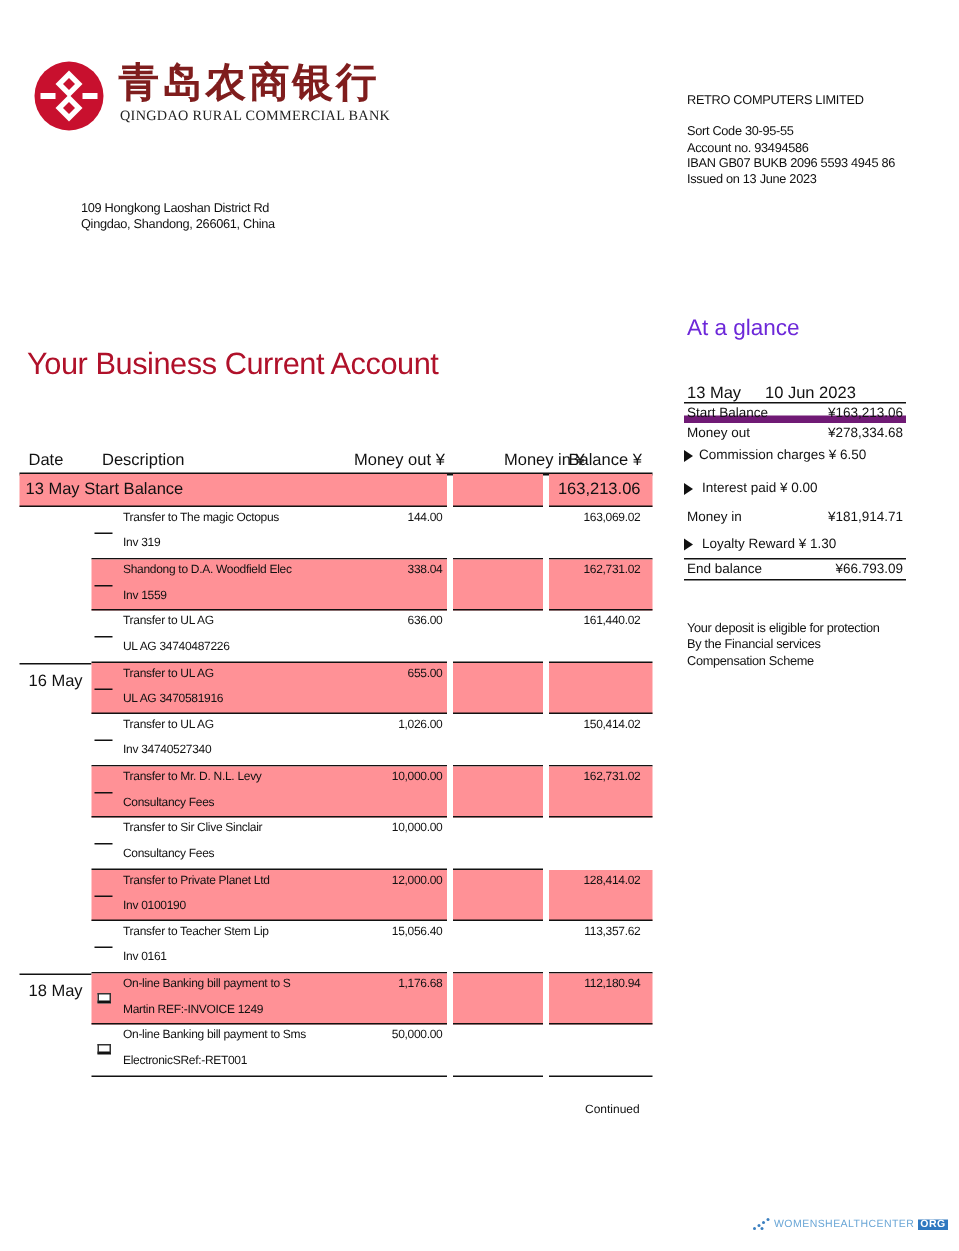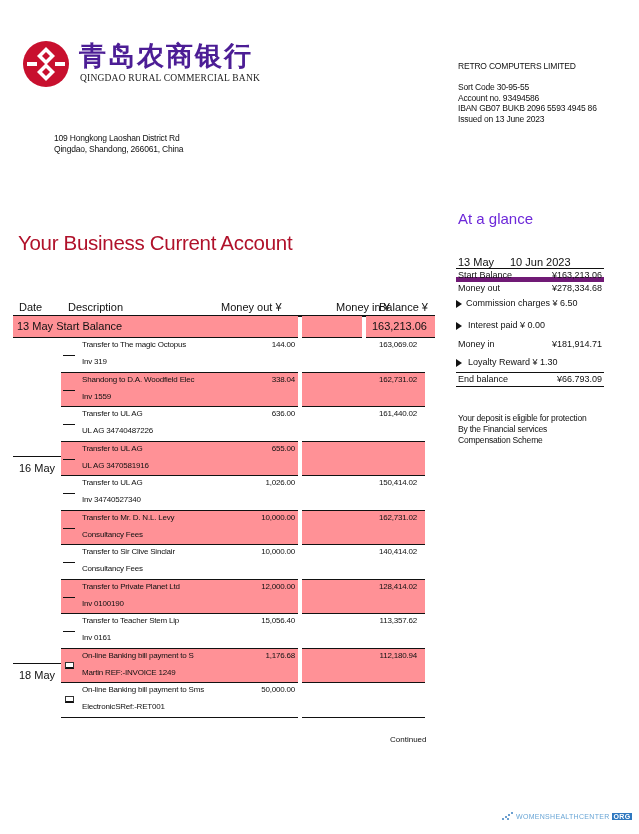--- a/index.html
+++ b/index.html
@@ -1,21 +1,21 @@
 <!DOCTYPE html>
 <html><head>
   <meta charset="utf-8">
   <style>
     * { box-sizing: border-box; margin: 0; padding: 0; }
     html, body { width: 639px; height: 834px; background: #ffffff; overflow: hidden; }
     body { position: relative; font-family: "Liberation Sans", sans-serif; color: #111; }
 
     .logo { position: absolute; left: 22px; top: 38px; width: 265px; height: 52px; }
     .logo-mark { position: absolute; left: 0; top: 2px; width: 48px; height: 48px; }
-    .logo-cn { position: absolute; left: 57px; top: 3px; font-family: "DejaVu Sans", sans-serif; font-size: 27px; font-weight: bold; letter-spacing: 2px; color: #4c1d95; line-height: 30px; text-align: right; }
+    .logo-cn { position: absolute; left: 57px; top: 3px; font-family: "DejaVu Sans", sans-serif; font-size: 27px; font-weight: bold; letter-spacing: 2px; color: #7f1d1d; line-height: 30px; text-align: right; }
     .logo-en { position: absolute; left: 58px; top: 35px; font-family: "Liberation Serif", serif; font-size: 9.5px; letter-spacing: 0.2px; color: #222; white-space: nowrap; }
 
     .company { position: absolute; left: 458px; top: 61px; font-size: 8.5px; line-height: 10px; letter-spacing: -0.2px; }
     .acct-info { position: absolute; left: 458px; top: 82px; font-size: 8.5px; line-height: 10.5px; letter-spacing: -0.2px; }
     .acct-info div { white-space: nowrap; }
 
     .address { position: absolute; left: 54px; top: 133px; font-size: 8.5px; line-height: 11px; letter-spacing: -0.2px; }
 
     .title { position: absolute; left: 18px; top: 231px; font-size: 20.5px; color: #b0112a; letter-spacing: -0.3px; white-space: nowrap; }
     .glance-title { position: absolute; left: 458px; top: 210px; font-size: 15px; color: #6d28d9; }
@@ -34,23 +34,23 @@
 
     
     .tbl { position: absolute; left: 13px; top: 300px; width: 422px; }
     .thead { position: relative; height: 16px; font-size: 11px; }
     .thead span { position: absolute; top: 1px; white-space: nowrap; }
     .trow { position: relative; height: 34.5px; }
     .trow .cell { position: absolute; top: 0; height: 100%; border-bottom: 1.5px solid #111; }
     .trow.shade .cell.desc, .trow.shade .cell.out, .trow.shade .cell.in, .trow.shade .cell.bal { background: #ff9196; }
     .cell.desc { left: 48px; width: 237px; }
     .cell.in { left: 289px; width: 60px; }
-    .cell.bal { left: 343px; width: 69px; text-align: right; }
+    .cell.bal { left: 353px; width: 69px; text-align: right; }
     .cell.date { left: 0; width: 48px; border-bottom: none; }
-    .trow.firstofday .cell.date { border-top: 1.5px solid #111; margin-top: 14px; }
+    .trow.firstofday .cell.date { border-top: 1.5px solid #111; }
     .date-text { position: absolute; left: 6px; top: 5px; font-size: 11px; }
     .d1 { position: absolute; left: 21px; top: 2px; font-size: 8px; white-space: nowrap; letter-spacing: -0.2px; }
     .d2 { position: absolute; left: 21px; top: 19px; font-size: 8px; white-space: nowrap; letter-spacing: -0.2px; }
     .amt-out { position: absolute; right: 3px; top: 2px; font-size: 8px; letter-spacing: -0.2px; }
     .amt-bal { position: absolute; right: 8px; top: 2px; font-size: 8px; letter-spacing: -0.2px; }
     .dash { position: absolute; left: 2px; top: 17px; width: 12px; height: 1px; background: #111; }
     .pcicon { position: absolute; left: 4px; top: 13px; width: 9px; height: 7px; border: 1px solid #333; border-bottom: 2px solid #111; background: #fff; }
 
     .start-row { position: relative; height: 22px; }
     .start-row .cell { position: absolute; top: 0; height: 100%; background: #ff9196; border-bottom: 1.5px solid #111; }
@@ -138,21 +138,21 @@
 <div class="protection">
   <div>Your deposit is eligible for protection</div>
   <div>By the Financial services</div>
   <div>Compensation Scheme</div>
 </div>
 
 <div class="tbl">
   <div class="thead">
     <span style="left:6px;">Date</span>
     <span style="left:55px;">Description</span>
-    <span style="left:208px;text-align:right;">Money out ¥</span>
+    <span style="left:223px;text-align:right;">Money out ¥</span>
     <span style="left:291px;margin-left:32px;">Money in ¥</span>
     <span style="left:366px;">Balance ¥</span>
     <div class="header-line"></div>
   </div>
 
   <div class="start-row">
     <div class="cell s-desc">
         <span class="s-label">13 May Start Balance</span>
       </div>
     <div class="cell s-in"></div>
@@ -261,23 +261,20 @@
     <div class="cell date">
         <span class="date-text"></span>
       </div>
     <div class="cell desc">
       <span class="dash"></span>
       <span class="d1">Transfer to Sir Clive Sinclair</span>
       <span class="d2">Consultancy Fees</span>
       <span class="amt-out">10,000.00</span>
     </div>
     <div class="cell in"></div>
-    <div class="cell bal">
-        <span class="amt-bal">140,414.02</span>
-      </div>
   </div>
 
   <div class="trow shade">
     <div class="cell date">
         <span class="date-text"></span>
       </div>
     <div class="cell desc">
       <span class="dash"></span>
       <span class="d1">Transfer to Private Planet Ltd</span>
       <span class="d2">Inv 0100190</span>

